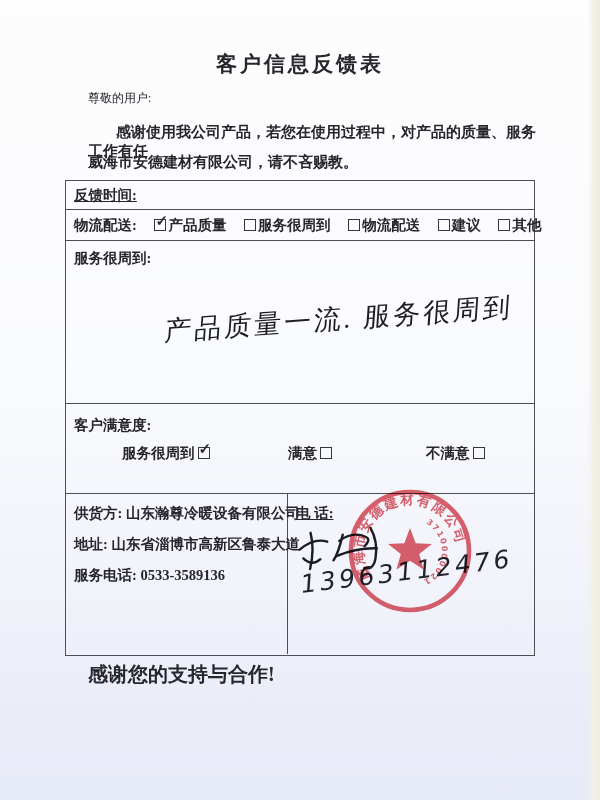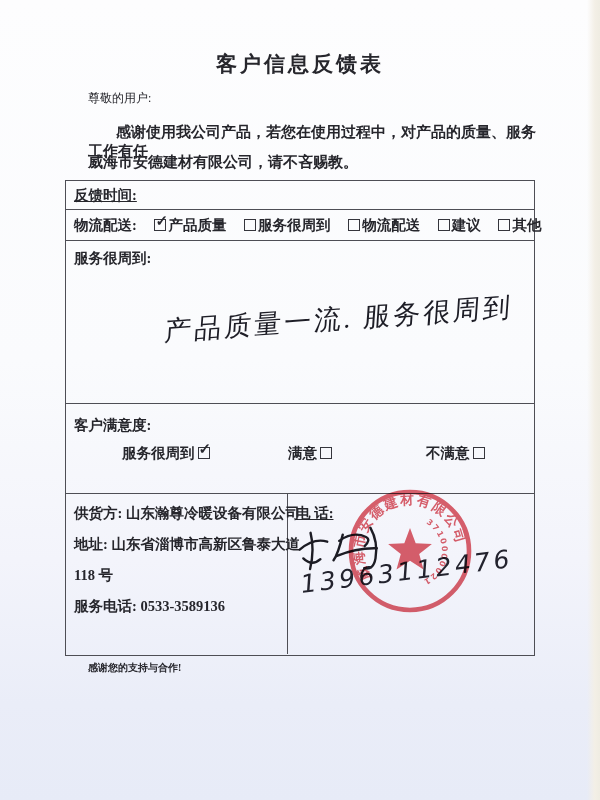--- a/index.html
+++ b/index.html
@@ -16,21 +16,21 @@
     background:linear-gradient(90deg,rgba(240,236,226,0) 0%,#f3efe6 60%,#efece2 100%);
   }
   .title{
     position:absolute; top:50px; left:0; width:600px;
     text-align:center; font-size:21px; font-weight:700; letter-spacing:3px;
   }
   .greeting{ position:absolute; left:88px; top:90px; font-size:12px; font-weight:400; }
   .intro-line{ position:absolute; left:88px; width:452px; font-size:15px; font-weight:600; }
   .intro-line.l1{ top:123px; text-indent:28px; }
   .intro-line.l2{ top:153px; }
-  .closing{ position:absolute; left:88px; top:661px; font-size:10px; font-weight:600; }
+  .closing{ position:absolute; left:88px; top:661px; font-size:20px; font-weight:600; }
 
   .form-table{
     position:absolute; left:65px; top:180px; width:470px; height:476px;
     border:1px solid #4e4e55;
     font-size:14.5px; font-weight:600;
   }
   .trow{ position:relative; width:100%; border-bottom:1px solid #4e4e55; display:flex; }
   .trow:last-child{ border-bottom:none; }
   .r1{ height:29px; }
   .r2{ height:31px; }
@@ -110,21 +110,20 @@
     <div class="cell-label">客户满意度:</div>
     <span class="sat-item sat-0"><span>服务很周到</span><span class="cb"><span class="tick">✓</span></span></span>
     <span class="sat-item sat-1"><span>满意</span><span class="cb"></span></span>
     <span class="sat-item sat-2"><span>不满意</span><span class="cb"></span></span>
   </div>
 
   <div class="trow r5">
     <div class="cell split-l">
       <div class="line">供货方: 山东瀚尊冷暖设备有限公司</div>
       <div class="line">地址: 山东省淄博市高新区鲁泰大道</div>
-      <div class="line">118 号</div>
       <div class="line">服务电话: 0533-3589136</div>
     </div>
     <div class="cell split-r" style="position:relative;">
       <div class="line">电  话:</div>
 
       <svg class="signature" width="120" height="62" viewBox="0 0 120 62">
         <g fill="none" stroke="#1c1c24" stroke-width="2.4" stroke-linecap="round" transform="rotate(-4 60 30)">
           <path d="M8,24 q15,-11 28,-6"></path>
           <path d="M20,8 q3,17 -3,36"></path>
           <path d="M11,33 q8,9 17,2"></path>

